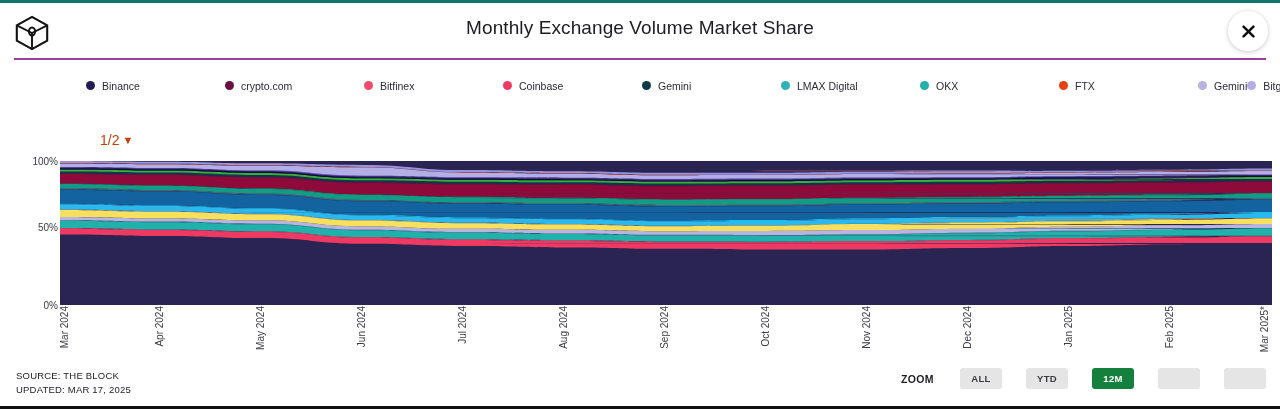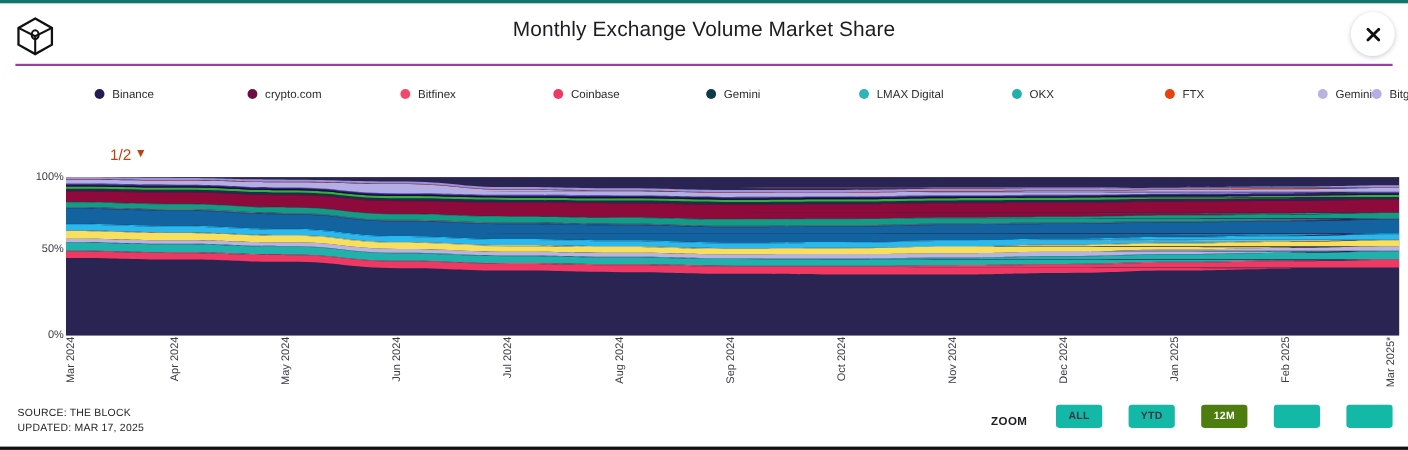--- a/index.html
+++ b/index.html
@@ -151,43 +151,43 @@
     font-size: 9.5px;
     font-weight: normal;
     color: #1c1c22;
     line-height: 1.45;
     letter-spacing: .2px;
   }
   #zoom-controls {
     position: absolute;
     right: 14px; top: 6px;
     display: flex;
-    align-items: flex-end;
+    align-items: center;
     gap: 24px;
   }
   #zoom-label {
     font-size: 10.5px;
     font-weight: bold;
     color: #1c1c22;
     letter-spacing: .4px;
     margin-right: 2px;
   }
   .zoom-btn {
     width: 42px; height: 21px;
     border-radius: 3px;
-    background: #14b8a6;
+    background: #e5e5e5;
     color: #3a3a44;
     font-size: 9.5px;
     font-weight: bold;
     display: flex; align-items: center; justify-content: center;
     cursor: pointer;
     letter-spacing: .3px;
   }
   .zoom-btn.active {
-    background: #4d7c0f;
+    background: #15803d;
     color: #ffffff;
   }
   .zoom-btn.empty { color: transparent; }
 </style>
 </head>
 <body>
 
 <div id="app">
 
   <div id="header">

